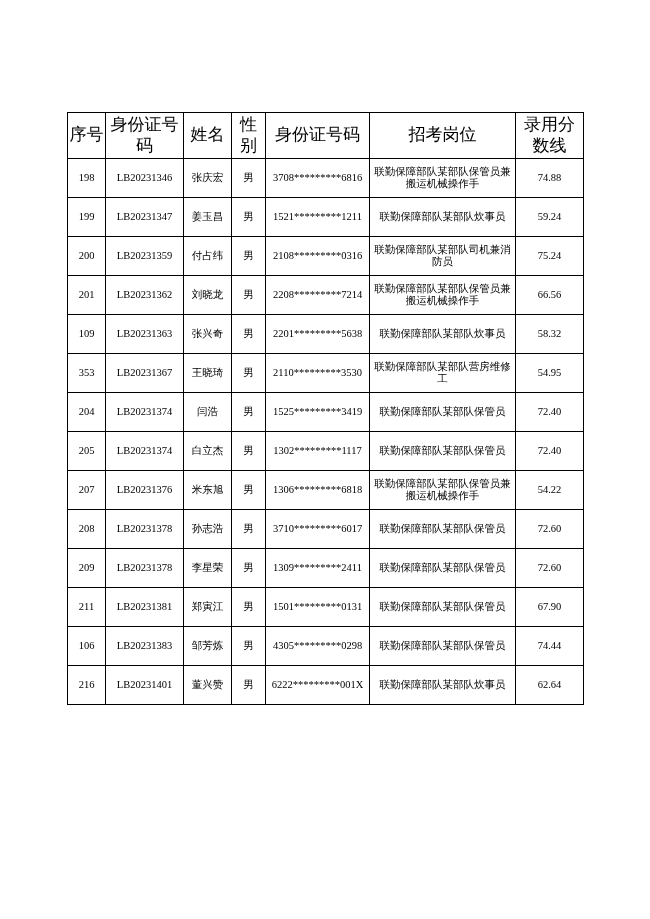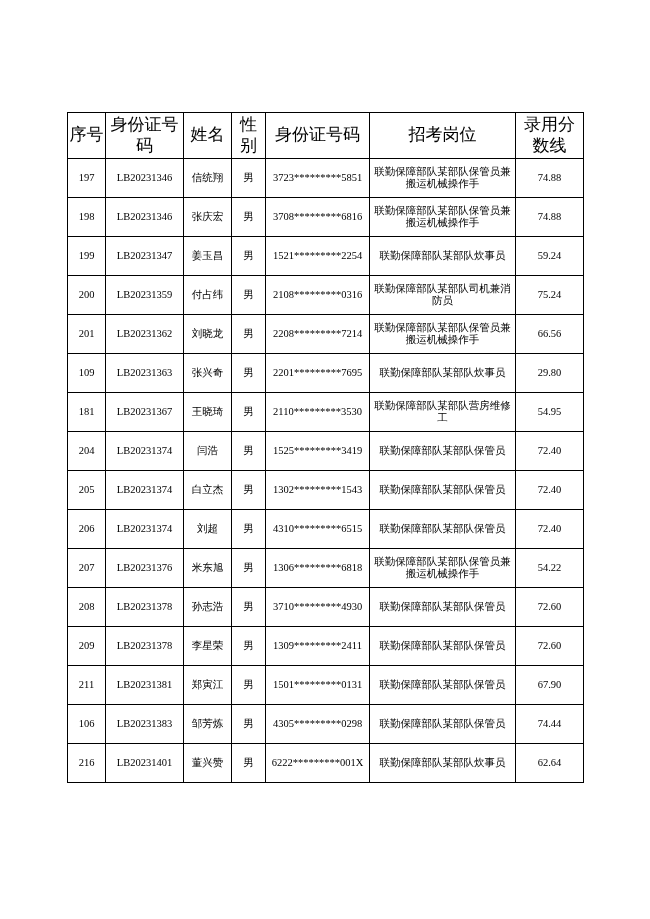--- a/index.html
+++ b/index.html
@@ -95,43 +95,34 @@
           <th>身份证号码</th>
           <th>姓名</th>
           <th>性别</th>
           <th>身份证号码</th>
           <th>招考岗位</th>
           <th>录用分数线</th>
         </tr>
       </thead>
       <tbody id="roster-body">
           <tr>
-            <td class="seq">197</td>
-            <td class="code">LB20231346</td>
-            <td class="name">信统翔</td>
-            <td class="sex">男</td>
-            <td class="idnum">3723*********5851</td>
-            <td class="post">联勤保障部队某部队保管员兼搬运机械操作手</td>
-            <td class="score">74.88</td>
-          </tr>
-          <tr>
             <td class="seq">198</td>
             <td class="code">LB20231346</td>
             <td class="name">张庆宏</td>
             <td class="sex">男</td>
             <td class="idnum">3708*********6816</td>
             <td class="post">联勤保障部队某部队保管员兼搬运机械操作手</td>
             <td class="score">74.88</td>
           </tr>
           <tr>
             <td class="seq">199</td>
             <td class="code">LB20231347</td>
             <td class="name">姜玉昌</td>
             <td class="sex">男</td>
-            <td class="idnum">1521*********2254</td>
+            <td class="idnum">1521*********1211</td>
             <td class="post">联勤保障部队某部队炊事员</td>
             <td class="score">59.24</td>
           </tr>
           <tr>
             <td class="seq">200</td>
             <td class="code">LB20231359</td>
             <td class="name">付占纬</td>
             <td class="sex">男</td>
             <td class="idnum">2108*********0316</td>
             <td class="post">联勤保障部队某部队司机兼消防员</td>
@@ -144,26 +135,26 @@
             <td class="sex">男</td>
             <td class="idnum">2208*********7214</td>
             <td class="post">联勤保障部队某部队保管员兼搬运机械操作手</td>
             <td class="score">66.56</td>
           </tr>
           <tr>
             <td class="seq">109</td>
             <td class="code">LB20231363</td>
             <td class="name">张兴奇</td>
             <td class="sex">男</td>
-            <td class="idnum">2201*********7695</td>
+            <td class="idnum">2201*********5638</td>
             <td class="post">联勤保障部队某部队炊事员</td>
-            <td class="score">29.80</td>
-          </tr>
-          <tr>
-            <td class="seq">181</td>
+            <td class="score">58.32</td>
+          </tr>
+          <tr>
+            <td class="seq">353</td>
             <td class="code">LB20231367</td>
             <td class="name">王晓琦</td>
             <td class="sex">男</td>
             <td class="idnum">2110*********3530</td>
             <td class="post">联勤保障部队某部队营房维修工</td>
             <td class="score">54.95</td>
           </tr>
           <tr>
             <td class="seq">204</td>
             <td class="code">LB20231374</td>
@@ -171,48 +162,39 @@
             <td class="sex">男</td>
             <td class="idnum">1525*********3419</td>
             <td class="post">联勤保障部队某部队保管员</td>
             <td class="score">72.40</td>
           </tr>
           <tr>
             <td class="seq">205</td>
             <td class="code">LB20231374</td>
             <td class="name">白立杰</td>
             <td class="sex">男</td>
-            <td class="idnum">1302*********1543</td>
-            <td class="post">联勤保障部队某部队保管员</td>
-            <td class="score">72.40</td>
-          </tr>
-          <tr>
-            <td class="seq">206</td>
-            <td class="code">LB20231374</td>
-            <td class="name">刘超</td>
-            <td class="sex">男</td>
-            <td class="idnum">4310*********6515</td>
+            <td class="idnum">1302*********1117</td>
             <td class="post">联勤保障部队某部队保管员</td>
             <td class="score">72.40</td>
           </tr>
           <tr>
             <td class="seq">207</td>
             <td class="code">LB20231376</td>
             <td class="name">米东旭</td>
             <td class="sex">男</td>
             <td class="idnum">1306*********6818</td>
             <td class="post">联勤保障部队某部队保管员兼搬运机械操作手</td>
             <td class="score">54.22</td>
           </tr>
           <tr>
             <td class="seq">208</td>
             <td class="code">LB20231378</td>
             <td class="name">孙志浩</td>
             <td class="sex">男</td>
-            <td class="idnum">3710*********4930</td>
+            <td class="idnum">3710*********6017</td>
             <td class="post">联勤保障部队某部队保管员</td>
             <td class="score">72.60</td>
           </tr>
           <tr>
             <td class="seq">209</td>
             <td class="code">LB20231378</td>
             <td class="name">李星荣</td>
             <td class="sex">男</td>
             <td class="idnum">1309*********2411</td>
             <td class="post">联勤保障部队某部队保管员</td>

